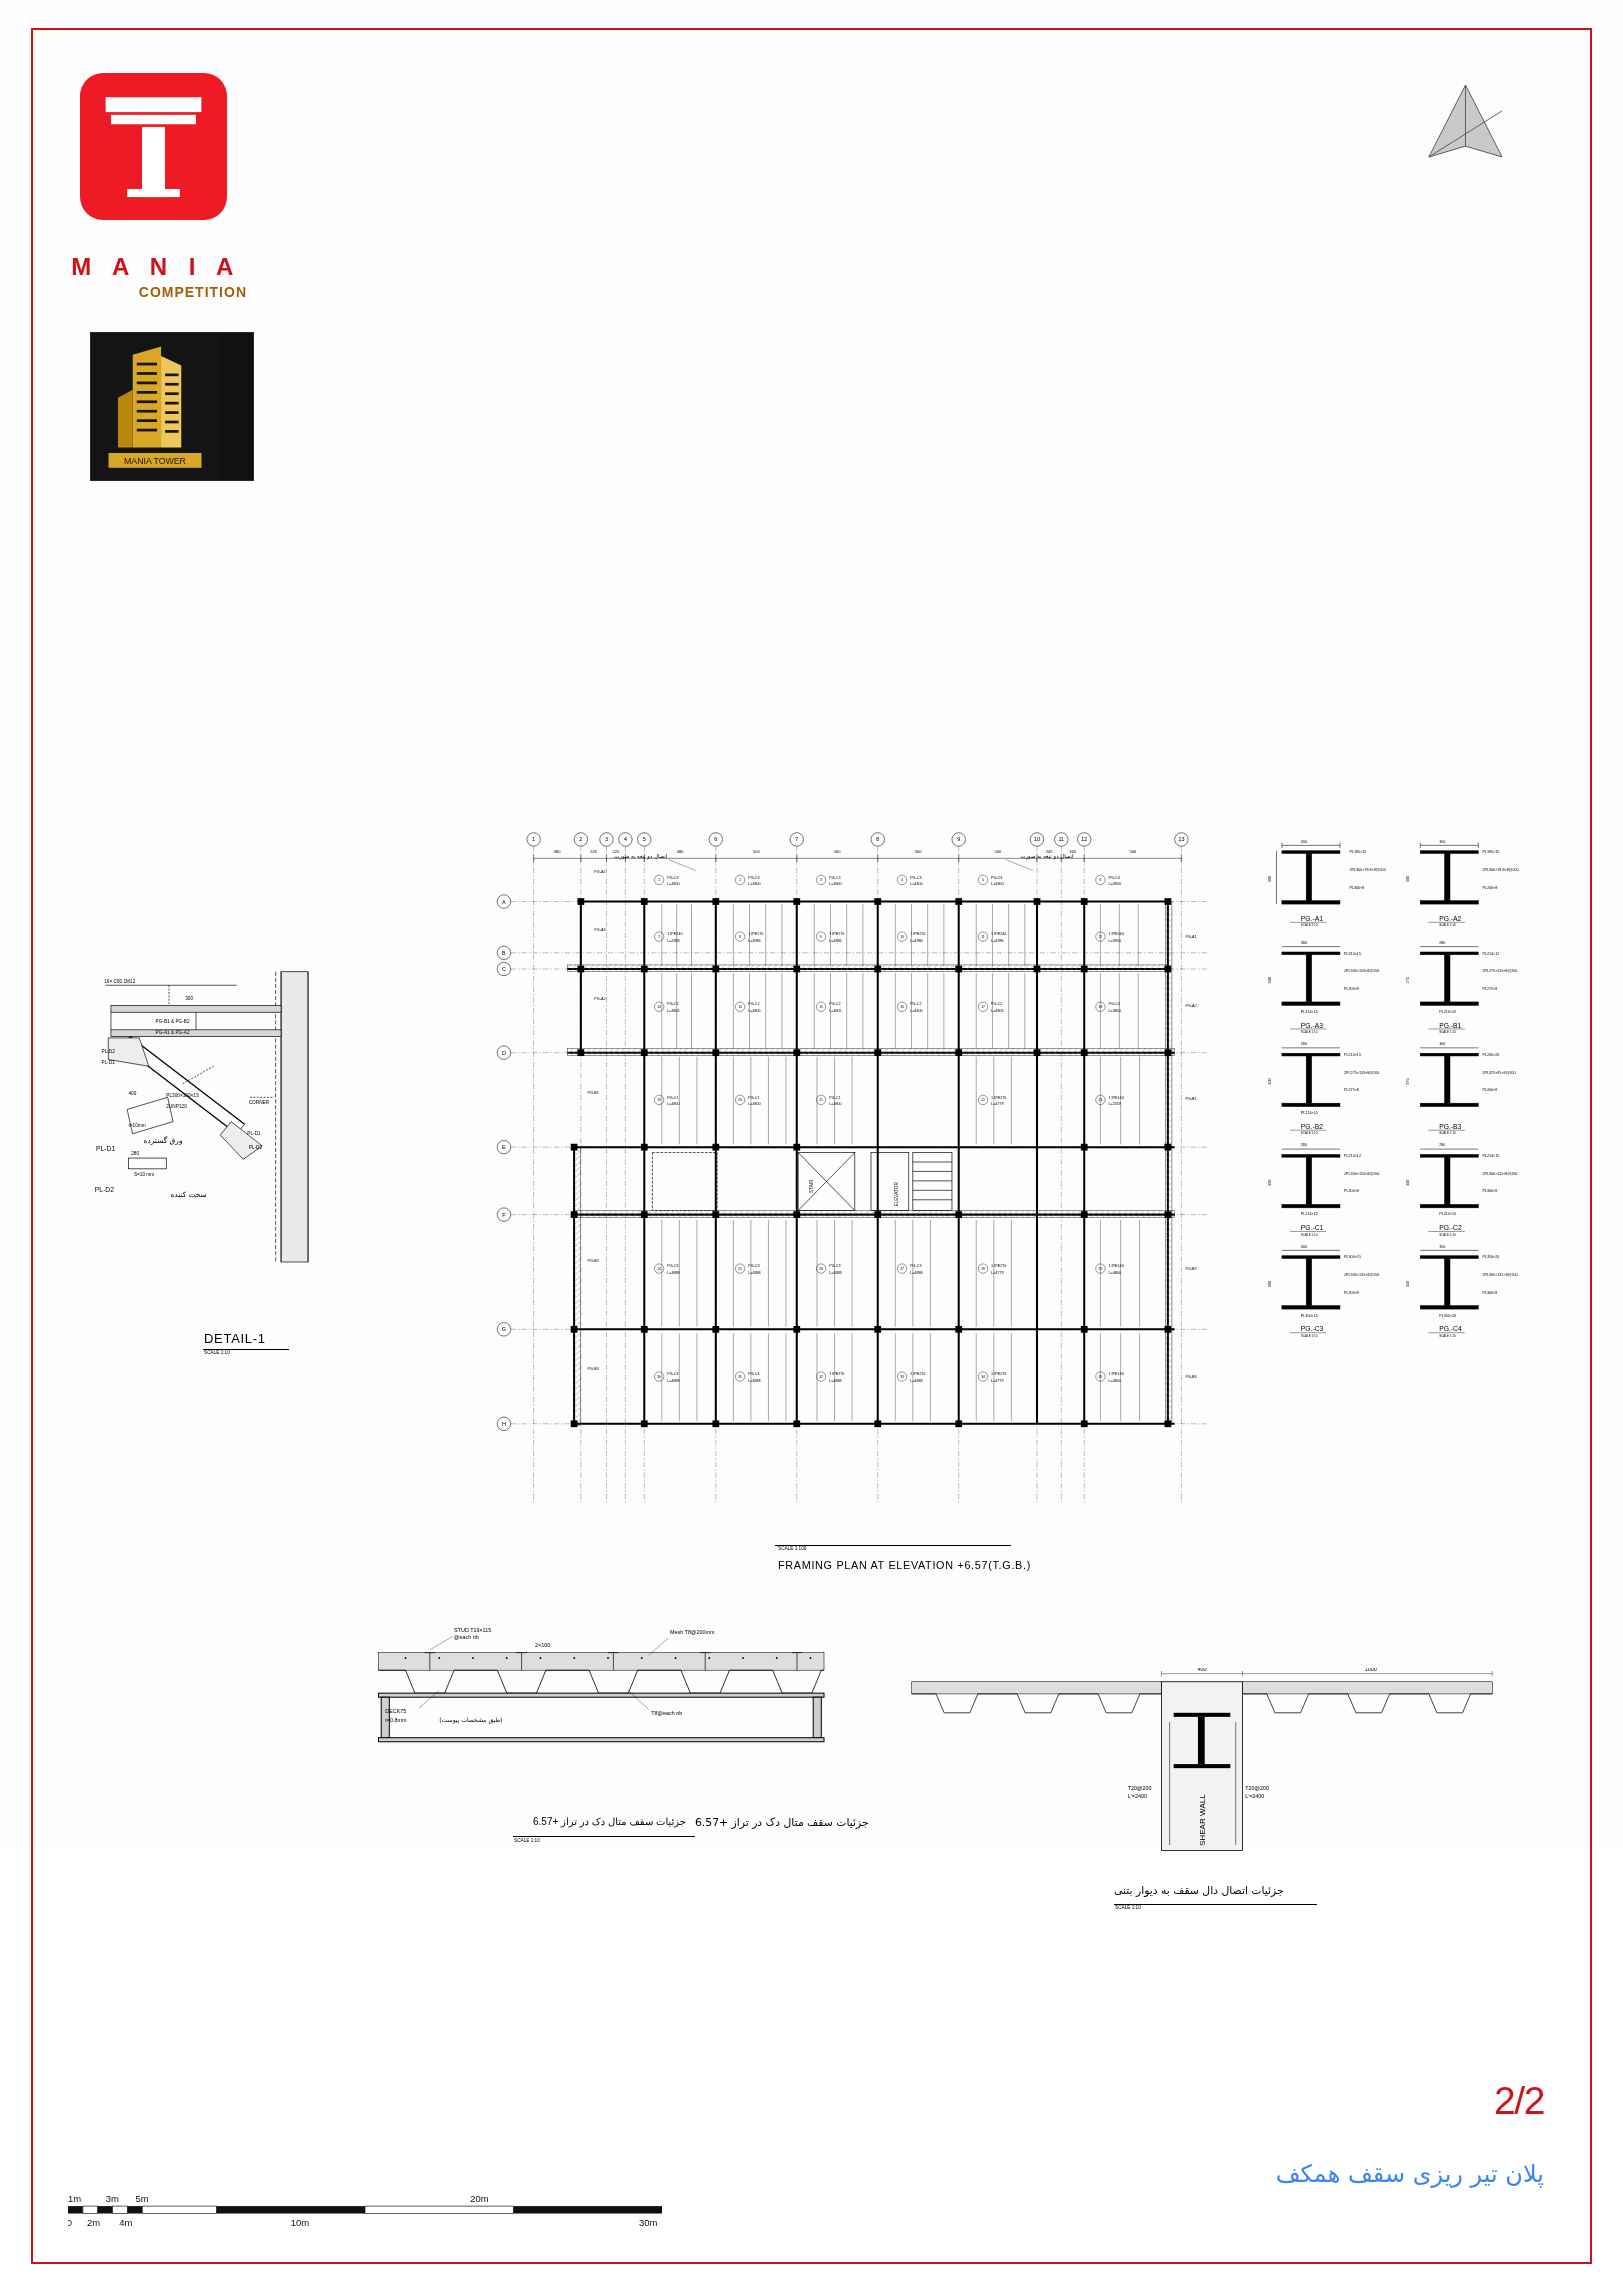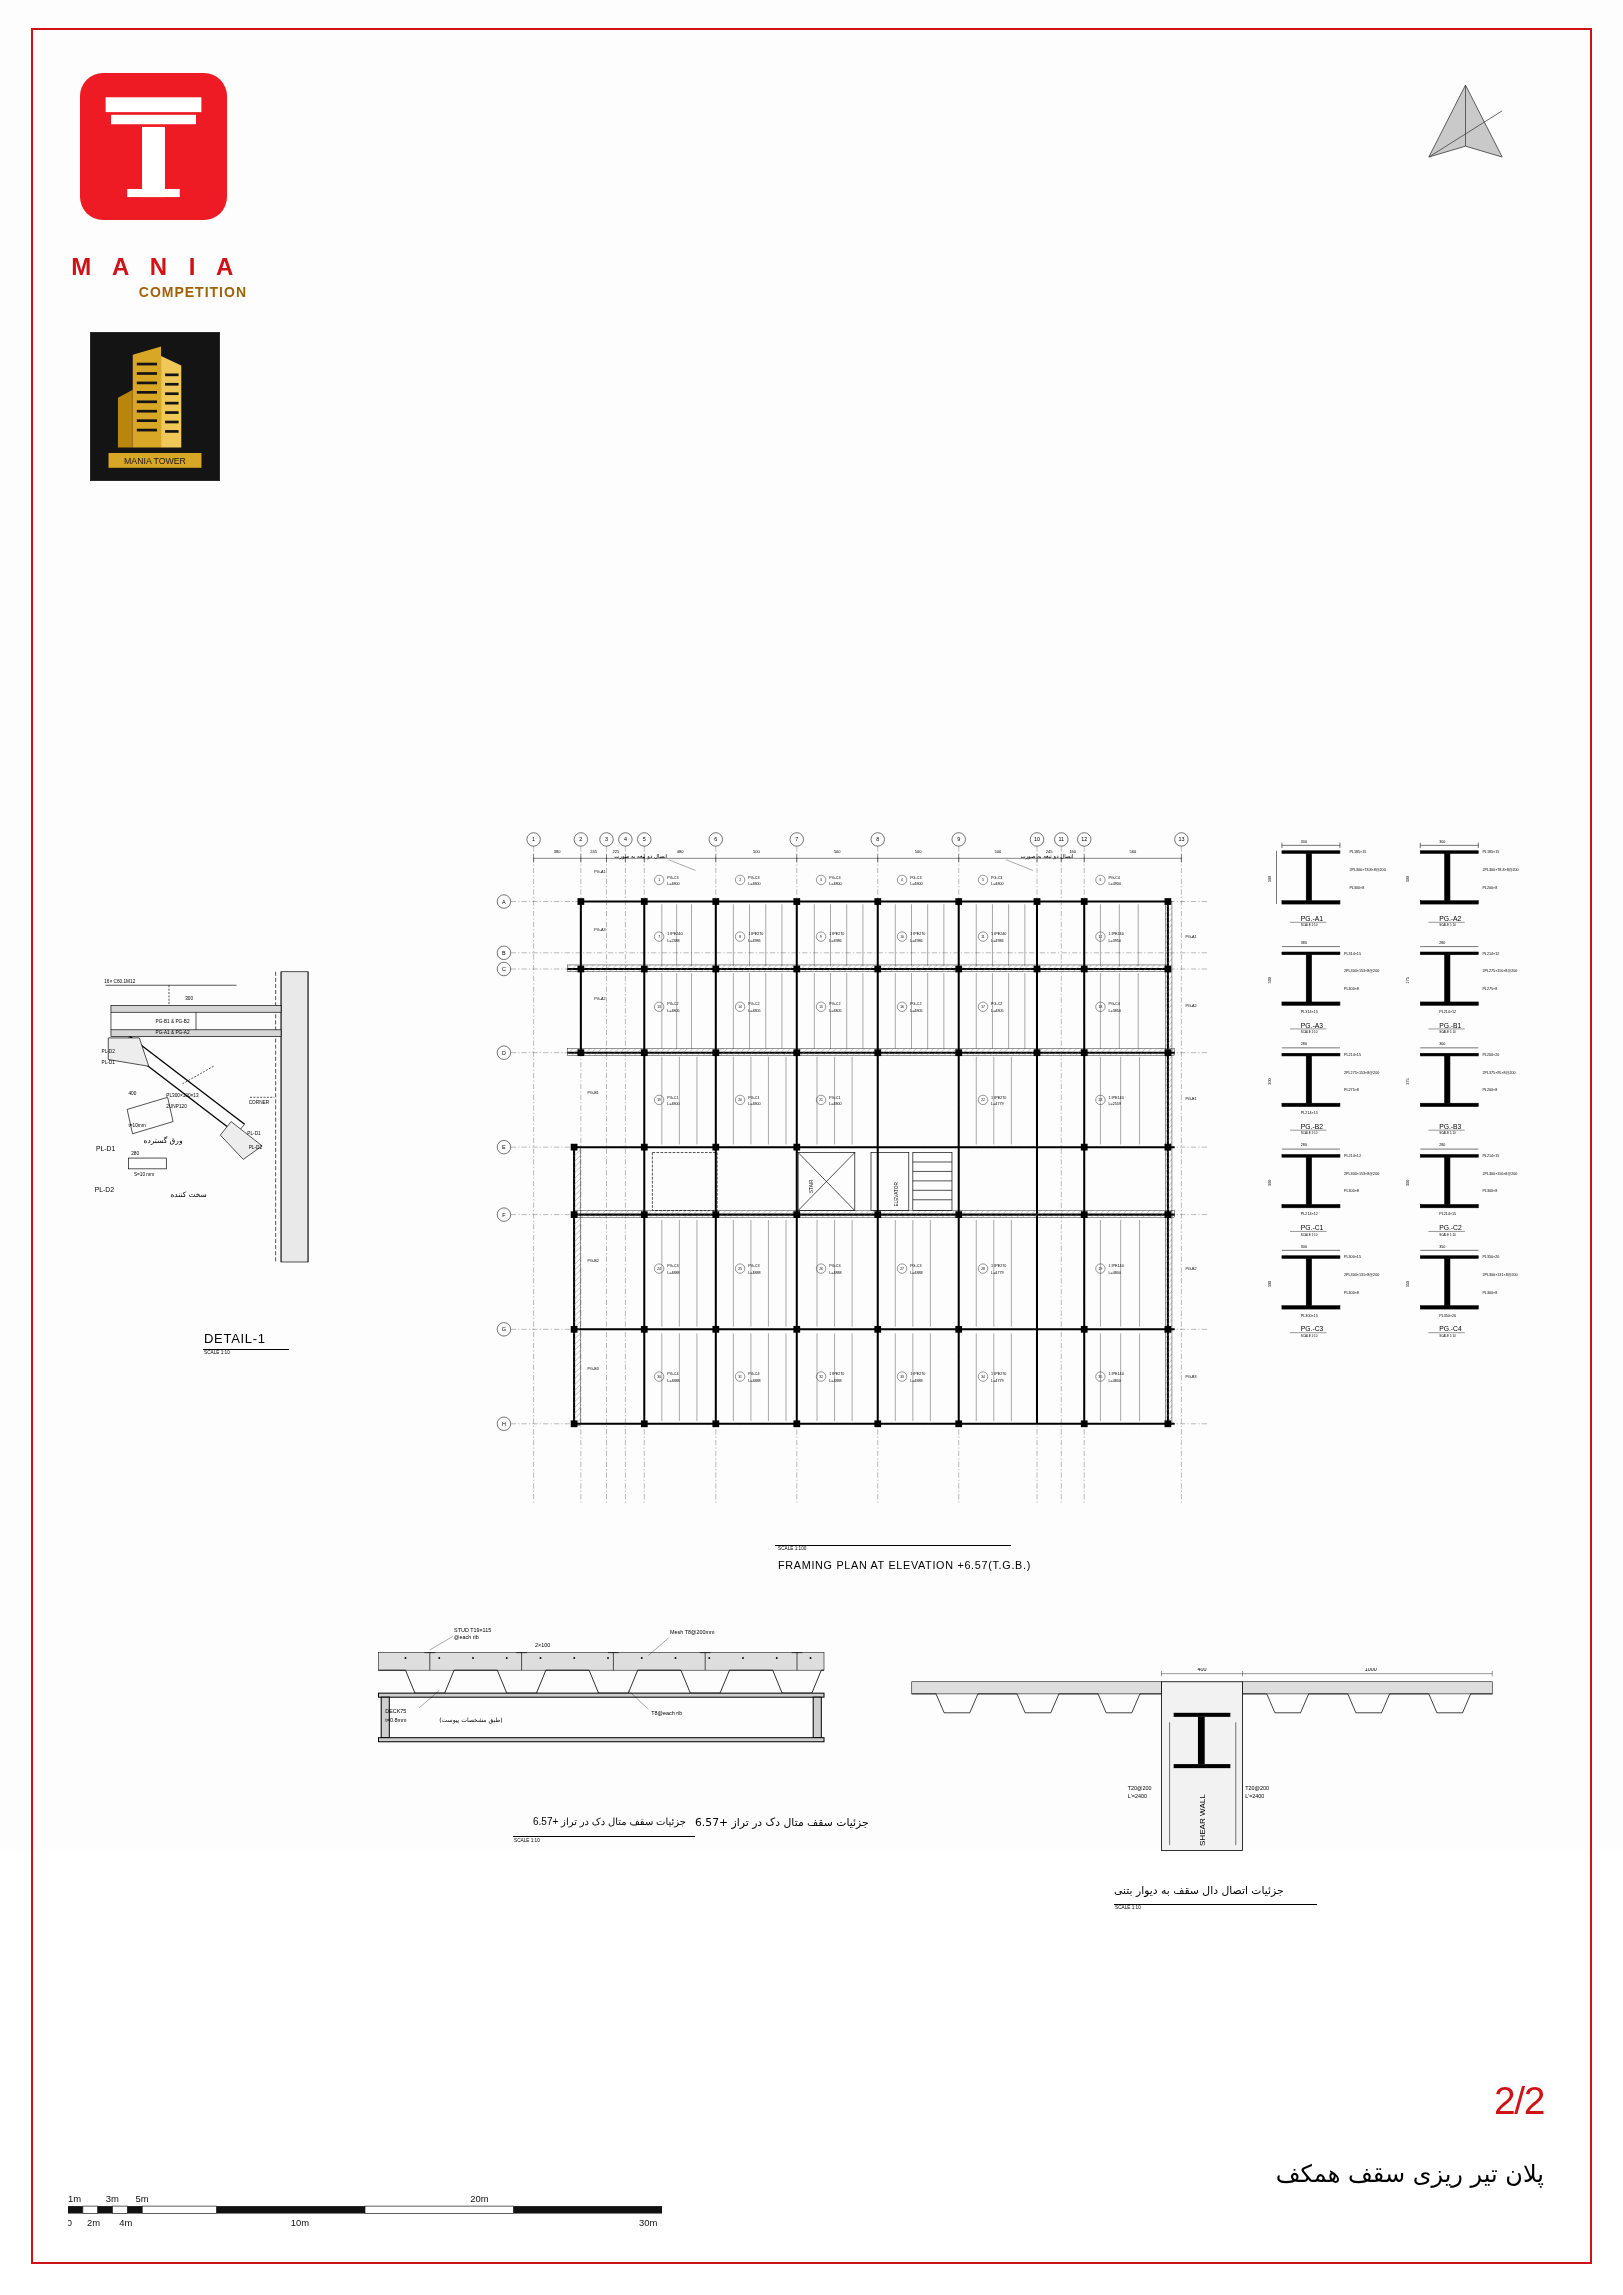--- a/index.html
+++ b/index.html
@@ -26,37 +26,37 @@
   .logo-title{
     position:absolute;left:65px;top:253px;width:182px;text-align:center;
     font-size:24px;letter-spacing:7.4px;font-weight:bold;color:#cf1216;
   }
   .logo-sub{
     position:absolute;left:65px;top:284px;width:182px;text-align:right;
     font-size:14px;letter-spacing:1px;font-weight:bold;color:#a16207;
   }
   .tower-box{
     position:absolute;left:90px;top:332px;width:128px;height:147px;
-    background:#111111;border:0.7px solid #2a2a2a;
+    background:#111111;border:0.7px solid #2a2a2a;padding-left:34px;
   }
   .tower-art{position:absolute;left:0;top:0;width:128px;height:147px;}
   
   .north{position:absolute;left:1418px;top:81px;width:95px;height:95px;}
   
   .lbl{position:absolute;white-space:nowrap;font-family:"Liberation Sans",sans-serif;}
   .tiny{font-size:4.7px;}
   .cap{font-size:10.8px;letter-spacing:0.7px;}
   .capline{position:absolute;height:0.7px;background:#000;}
   
   .pageno{
     position:absolute;right:80px;top:2079px;font-size:39px;color:#cf1216;
     font-family:"Liberation Sans",sans-serif;letter-spacing:-1.4px;
   }
   .fa-title{
-    position:absolute;right:80px;top:2160px;font-size:24px;color:#000000;
+    position:absolute;right:80px;top:2160px;font-size:24px;color:#3b82f6;
     direction:rtl;font-family:"DejaVu Sans",sans-serif;
   }
   
   .scalebar{position:absolute;left:68px;top:2191px;width:594px;height:41px;}
   svg{display:block;}
 </style>
 </head>
 <body>
 
 <div class="sheet">

